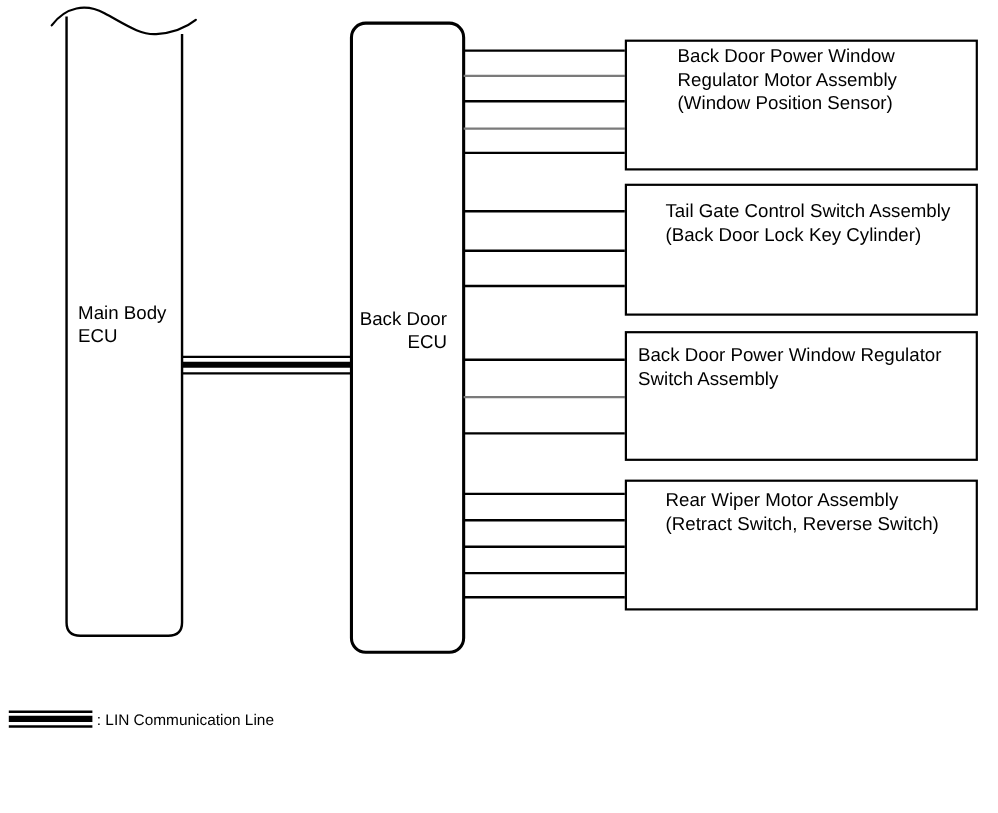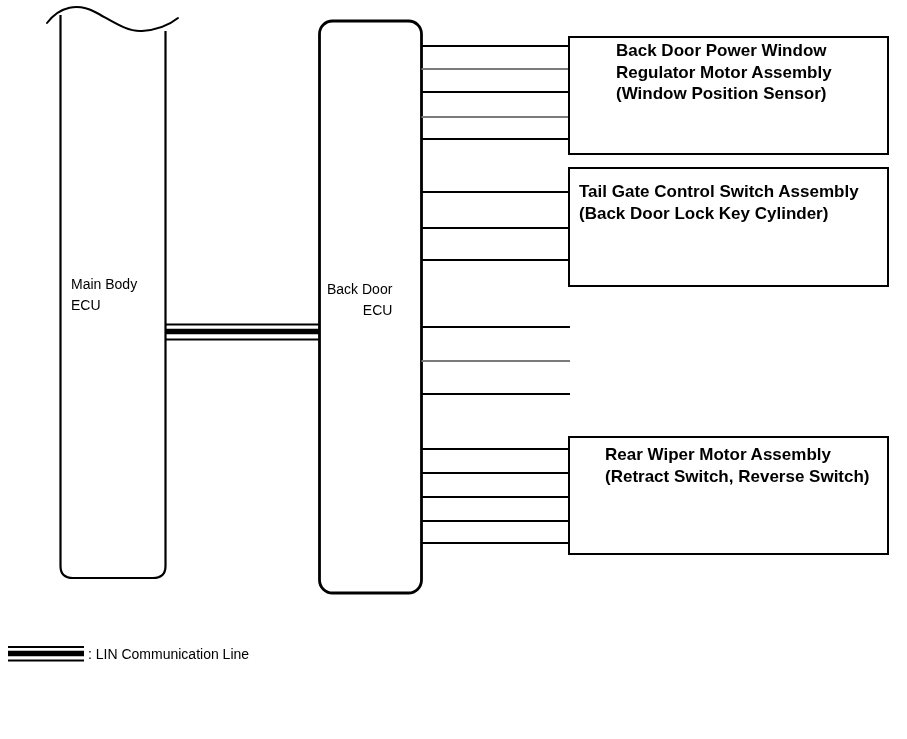--- a/index.html
+++ b/index.html
@@ -21,46 +21,45 @@
     left: 0;
     top: 0;
     width: 907px;
     height: 739px;
   }
   .prelabel {
     white-space: pre-line;
   }
   .ecu-label {
     position: absolute;
-    font-size: 14px;
+    font-size: 17px;
     line-height: 21px;
   }
   #main-ecu-label { left: 71px;  top: 274px; }
   #back-ecu-label { left: 327px; top: 279px; text-align: right; }
 
   .device-box {
     position: absolute;
     left: 568px;
     width: 321px;
     border: 2px solid #000000;
     background: #ffffff;
     box-sizing: border-box;
-    font-weight: bold;
   }
   #device-box-0 { top: 36px;  height: 119px; }
   #device-box-1 { top: 167px; height: 120px; }
   #device-box-2 { top: 301px; height: 118px; }
   #device-box-3 { top: 436px; height: 119px; }
 
   .device-label {
     font-size: 17px;
     line-height: 21.5px;
   }
   #device-box-0 .device-label { padding: 2px 6px 0 46px; }
-  #device-box-1 .device-label { padding: 12px 6px 0 9px; }
+  #device-box-1 .device-label { padding: 12px 6px 0 35px; }
   #device-box-2 .device-label { padding: 9px 6px 0 10px; }
   #device-box-3 .device-label { padding: 6px 3px 0 35px; }
 
   .legend-label {
     position: absolute;
     left: 88px;
     top: 644px;
     font-size: 14px;
     line-height: 21px;
   }
@@ -116,20 +115,24 @@
 
   <div class="device-box" id="device-box-0">
     <div class="device-label prelabel">Back Door Power Window
 Regulator Motor Assembly
 (Window Position Sensor)</div>
   </div>
   <div class="device-box" id="device-box-1">
     <div class="device-label prelabel">Tail Gate Control Switch Assembly
 (Back Door Lock Key Cylinder)</div>
   </div>
+  <div class="device-box" id="device-box-2">
+    <div class="device-label prelabel">Back Door Power Window Regulator
+Switch Assembly</div>
+  </div>
   <div class="device-box" id="device-box-3">
     <div class="device-label prelabel">Rear Wiper Motor Assembly
 (Retract Switch, Reverse Switch)</div>
   </div>
 
   <div class="legend-label">: LIN Communication Line</div>
 
 </div>
 
 </body></html>

